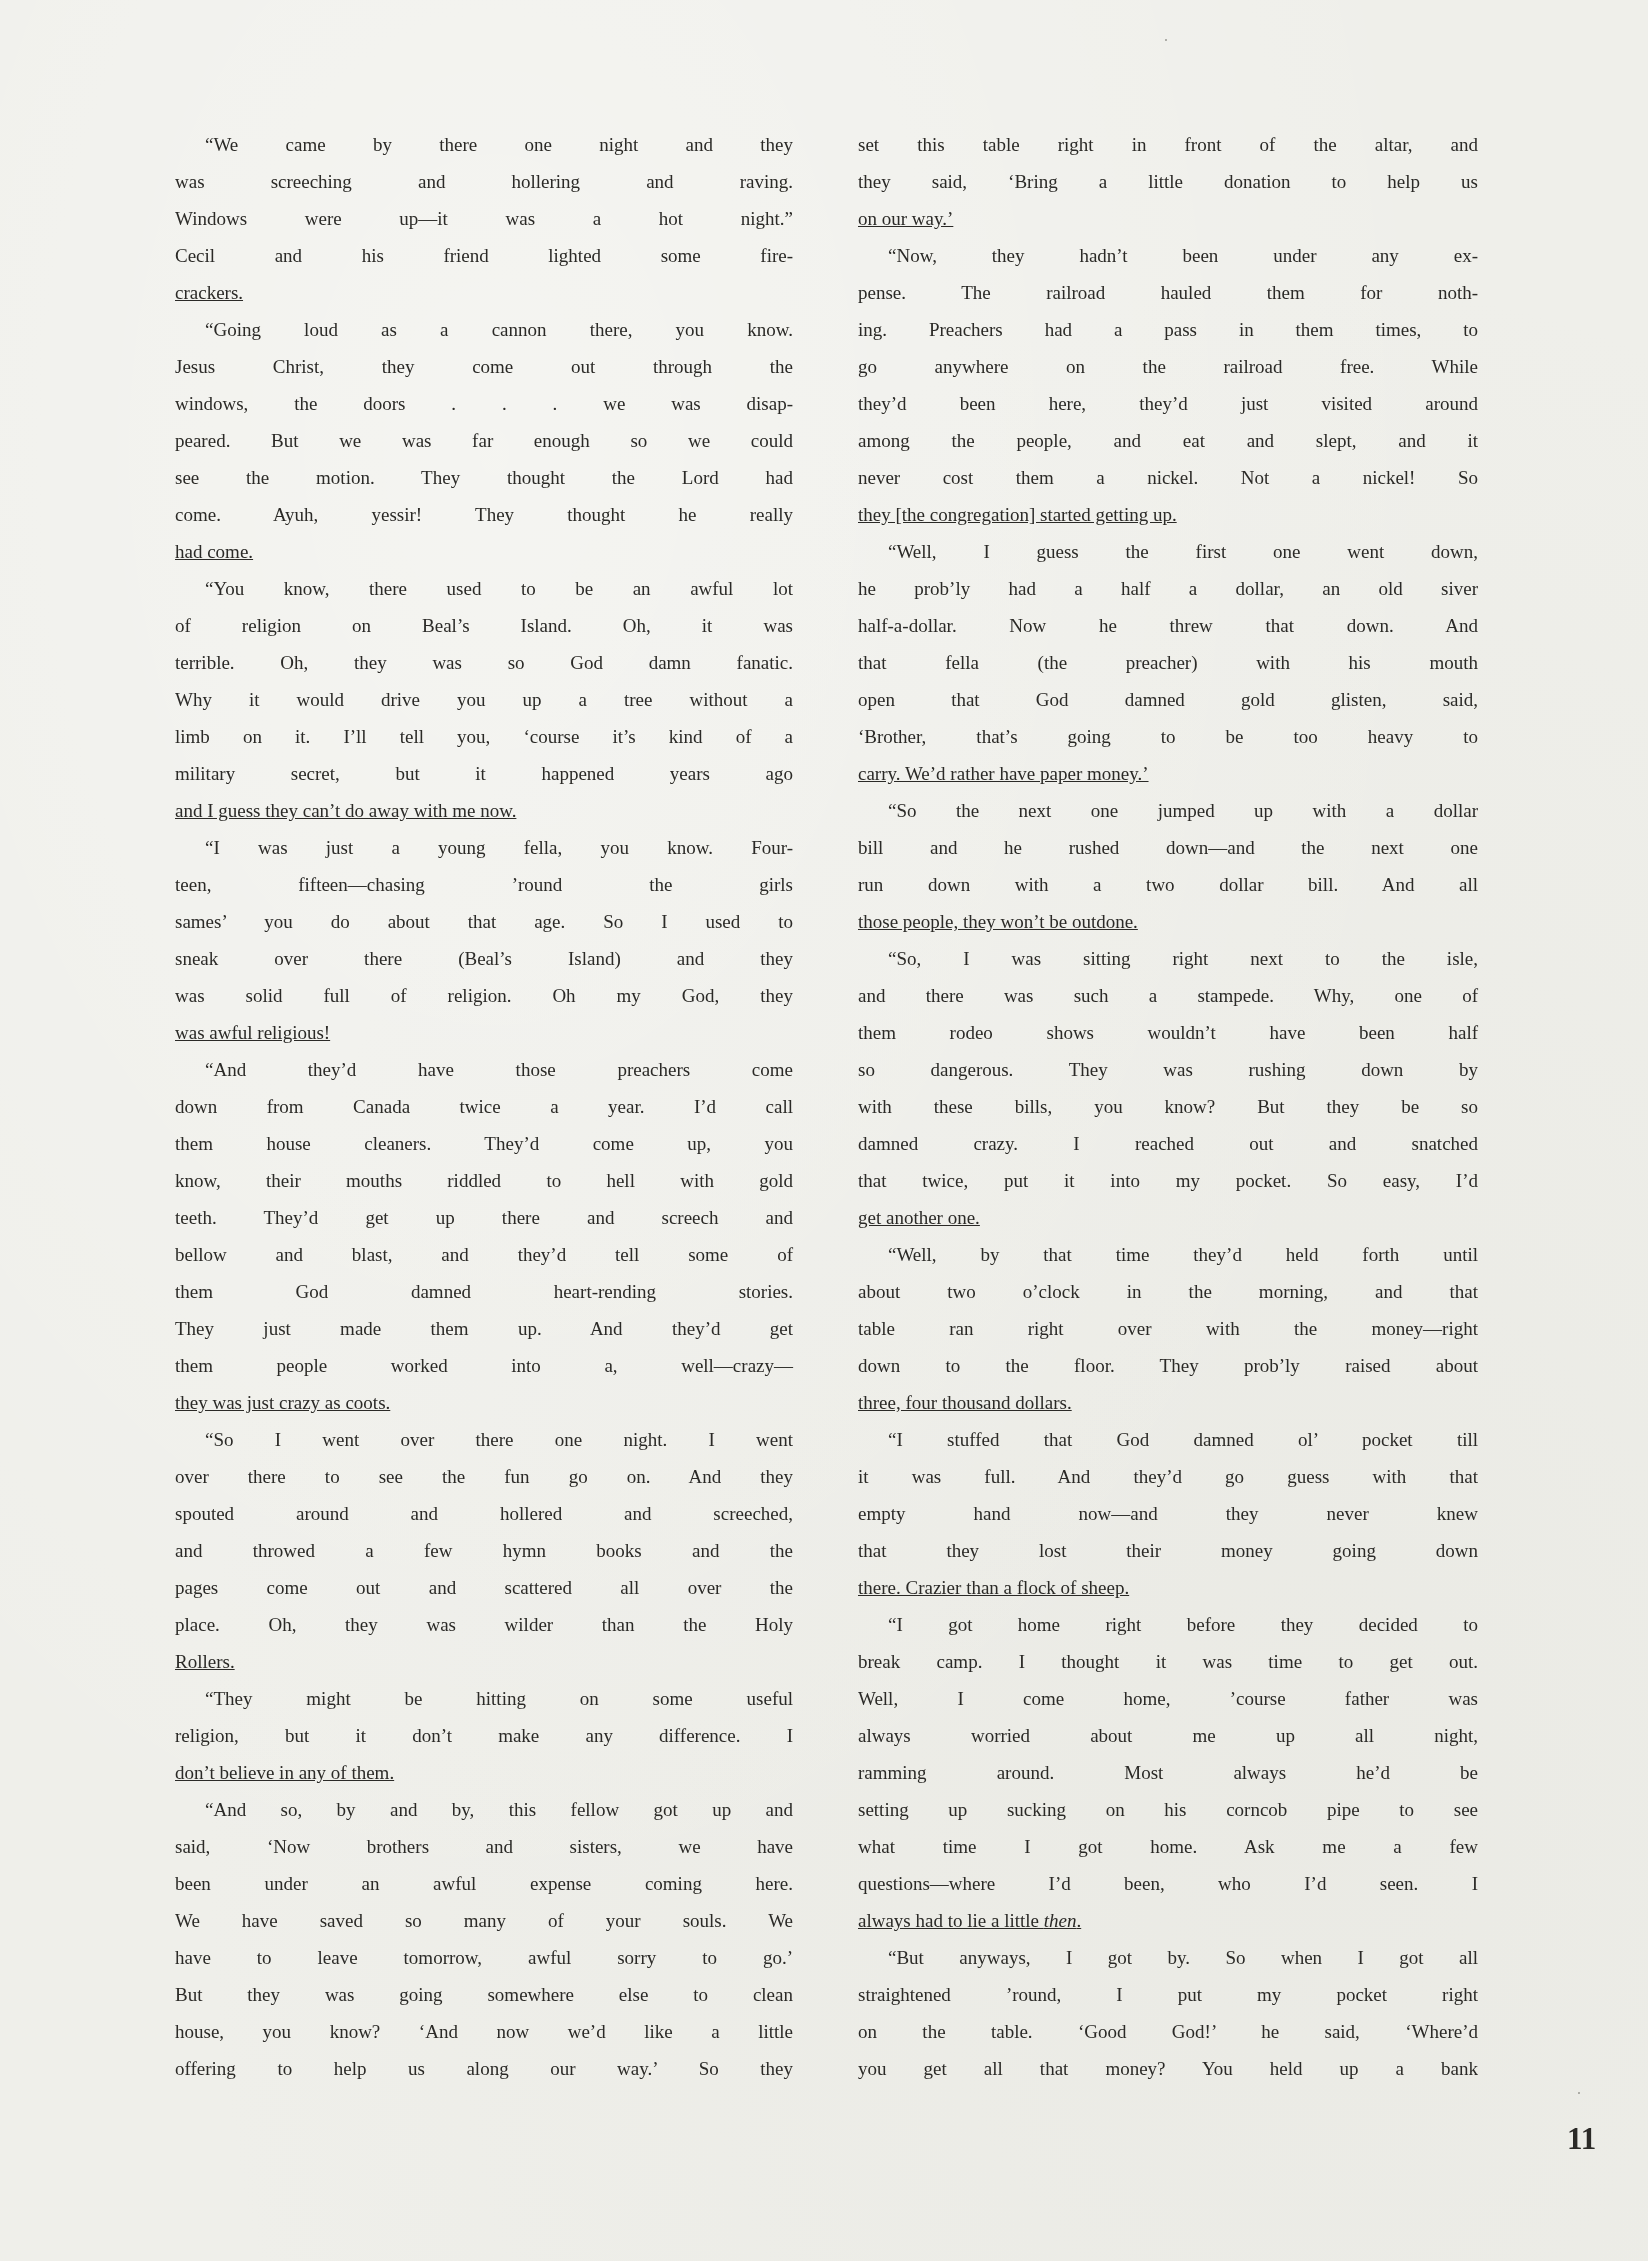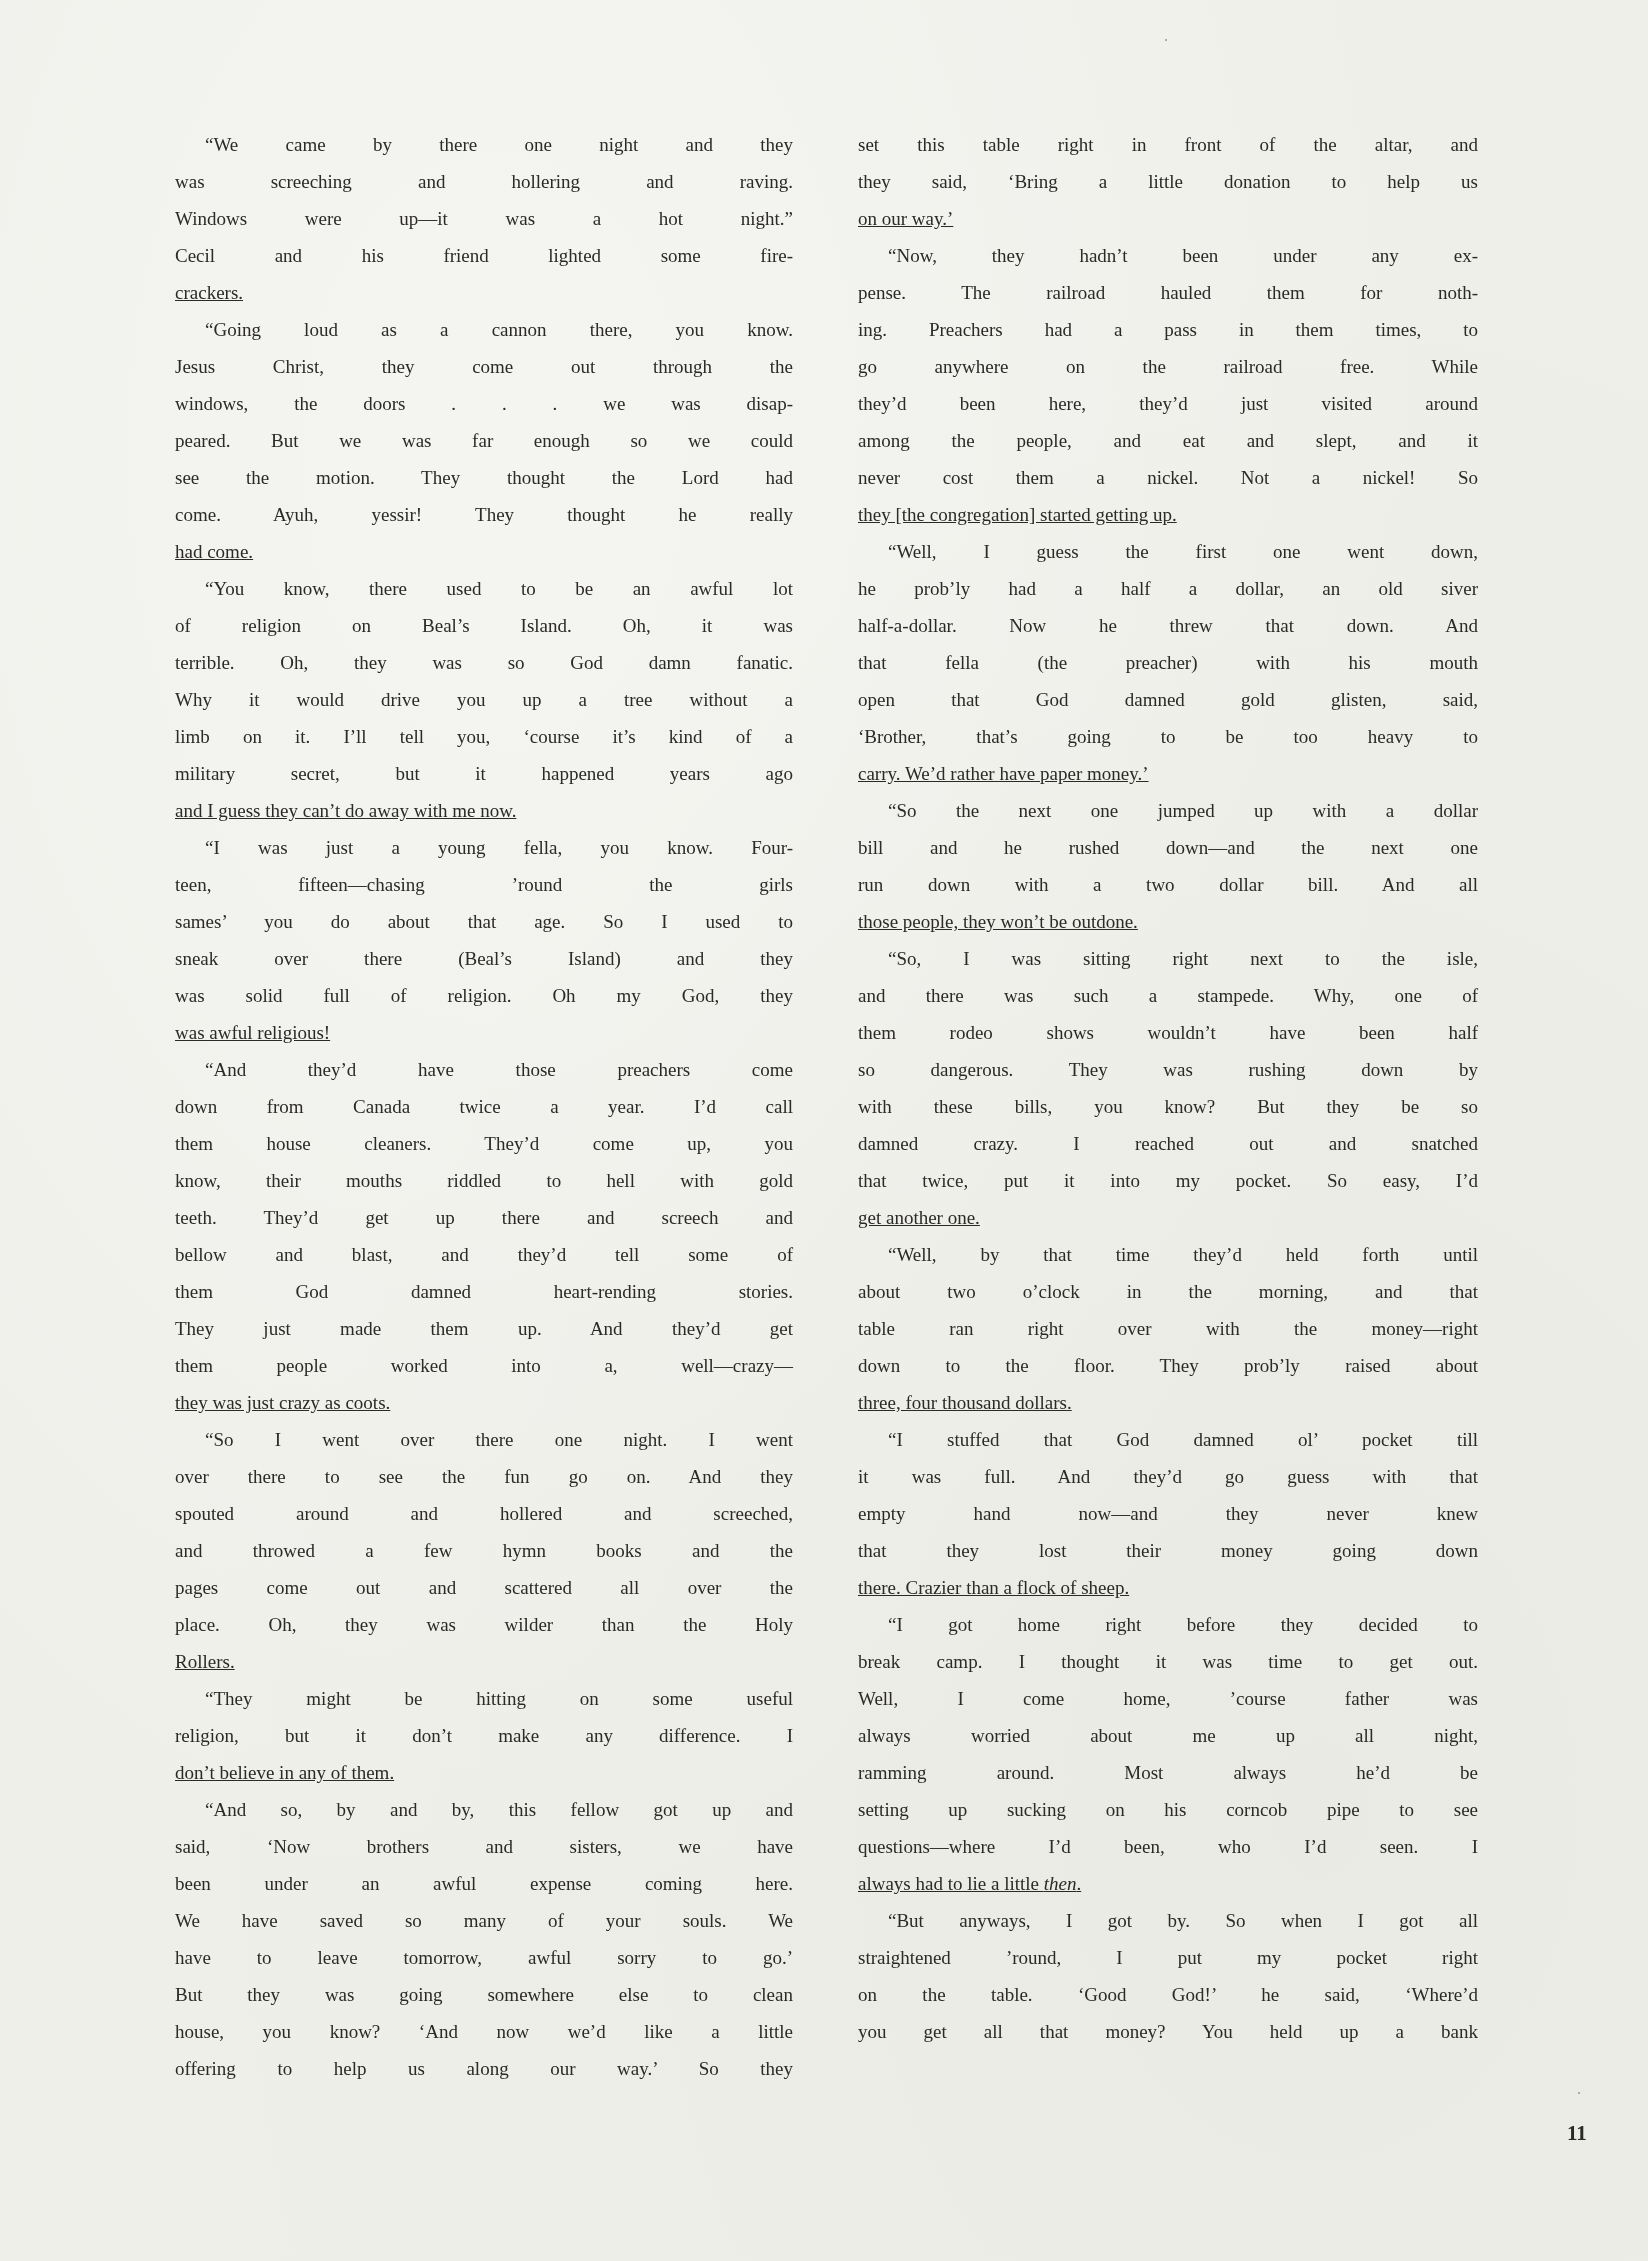--- a/index.html
+++ b/index.html
@@ -57,21 +57,21 @@
   }
   .line em {
     font-style: italic;
   }
   .page-number {
     position: absolute;
     left: 1567px;
     top: 2121px;
     font-family: "Liberation Serif", "DejaVu Serif", serif;
     font-weight: bold;
-    font-size: 21px;
+    font-size: 31px;
     color: #2b2a27;
   }
   .speck {
     position: absolute;
     width: 1.8px;
     height: 1.8px;
     border-radius: 50%;
     background: #9a9a94;
   }
 </style>
@@ -176,20 +176,21 @@
       <span class="line"><span>it was full. And they’d go guess with that</span></span>
       <span class="line"><span>empty hand now—and they never knew</span></span>
       <span class="line"><span>that they lost their money going down</span></span>
       <span class="line last"><span>there. Crazier than a flock of sheep.</span></span>
       <span class="line indent"><span>“I got home right before they decided to</span></span>
       <span class="line"><span>break camp. I thought it was time to get out.</span></span>
       <span class="line"><span>Well, I come home, ’course father was</span></span>
       <span class="line"><span>always worried about me up all night,</span></span>
       <span class="line"><span>ramming around. Most always he’d be</span></span>
       <span class="line"><span>setting up sucking on his corncob pipe to see</span></span>
+      <span class="line"><span>what time I got home. Ask me a few</span></span>
       <span class="line"><span>questions—where I’d been, who I’d seen. I</span></span>
       <span class="line last"><span>always had to lie a little </span><em>then</em><span>.</span></span>
       <span class="line indent"><span>“But anyways, I got by. So when I got all</span></span>
       <span class="line"><span>straightened ’round, I put my pocket right</span></span>
       <span class="line"><span>on the table. ‘Good God!’ he said, ‘Where’d</span></span>
       <span class="line"><span>you get all that money? You held up a bank</span></span>
     </div>
 
   <div class="page-number">11</div>
 

